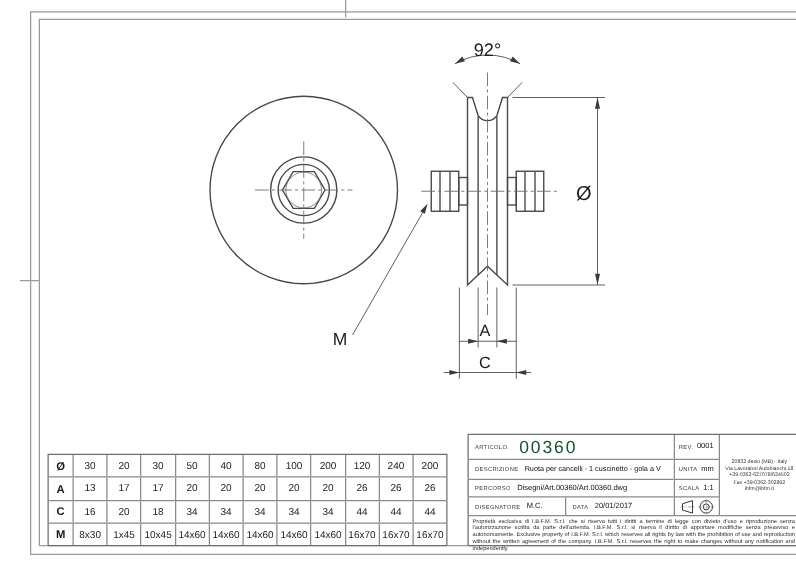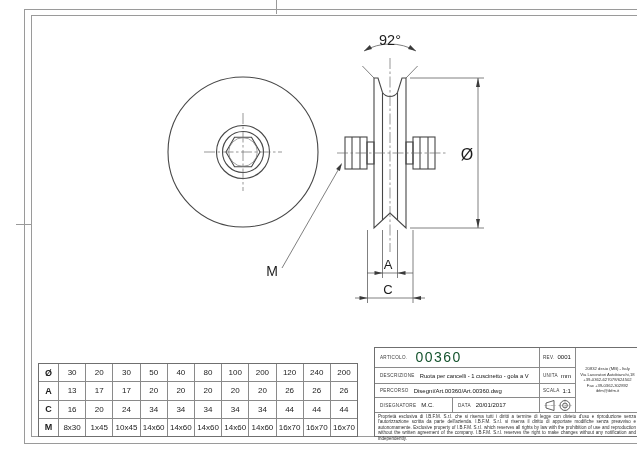--- a/index.html
+++ b/index.html
@@ -158,21 +158,21 @@
         <div class="tcell">20</div>
         <div class="tcell">20</div>
         <div class="tcell">26</div>
         <div class="tcell">26</div>
         <div class="tcell">26</div>
       </div>
       <div class="trow">
         <div class="tcell tlabel">C</div>
         <div class="tcell">16</div>
         <div class="tcell">20</div>
-        <div class="tcell">24</div>
+        <div class="tcell">18</div>
         <div class="tcell">34</div>
         <div class="tcell">34</div>
         <div class="tcell">34</div>
         <div class="tcell">34</div>
         <div class="tcell">34</div>
         <div class="tcell">44</div>
         <div class="tcell">44</div>
         <div class="tcell">44</div>
       </div>
       <div class="trow">

